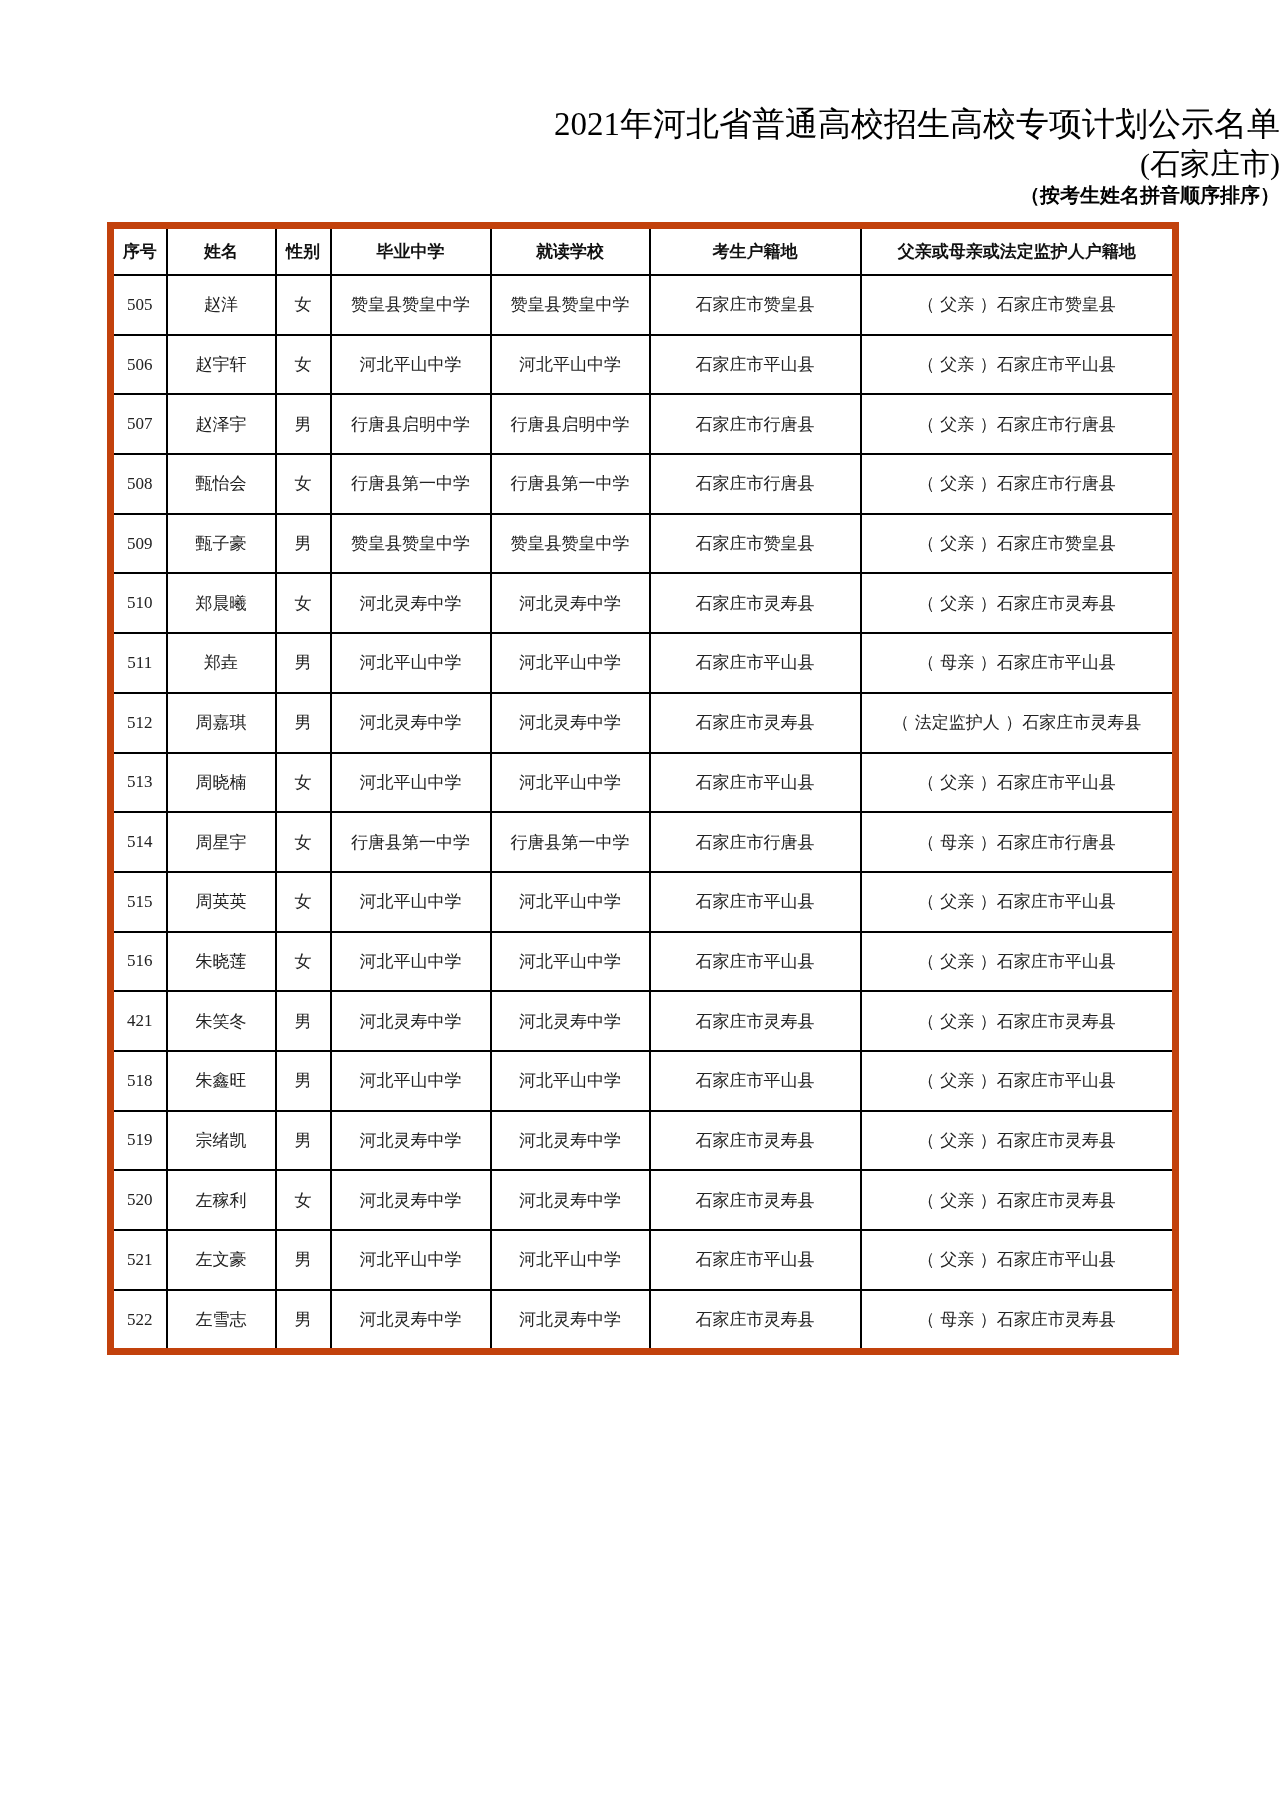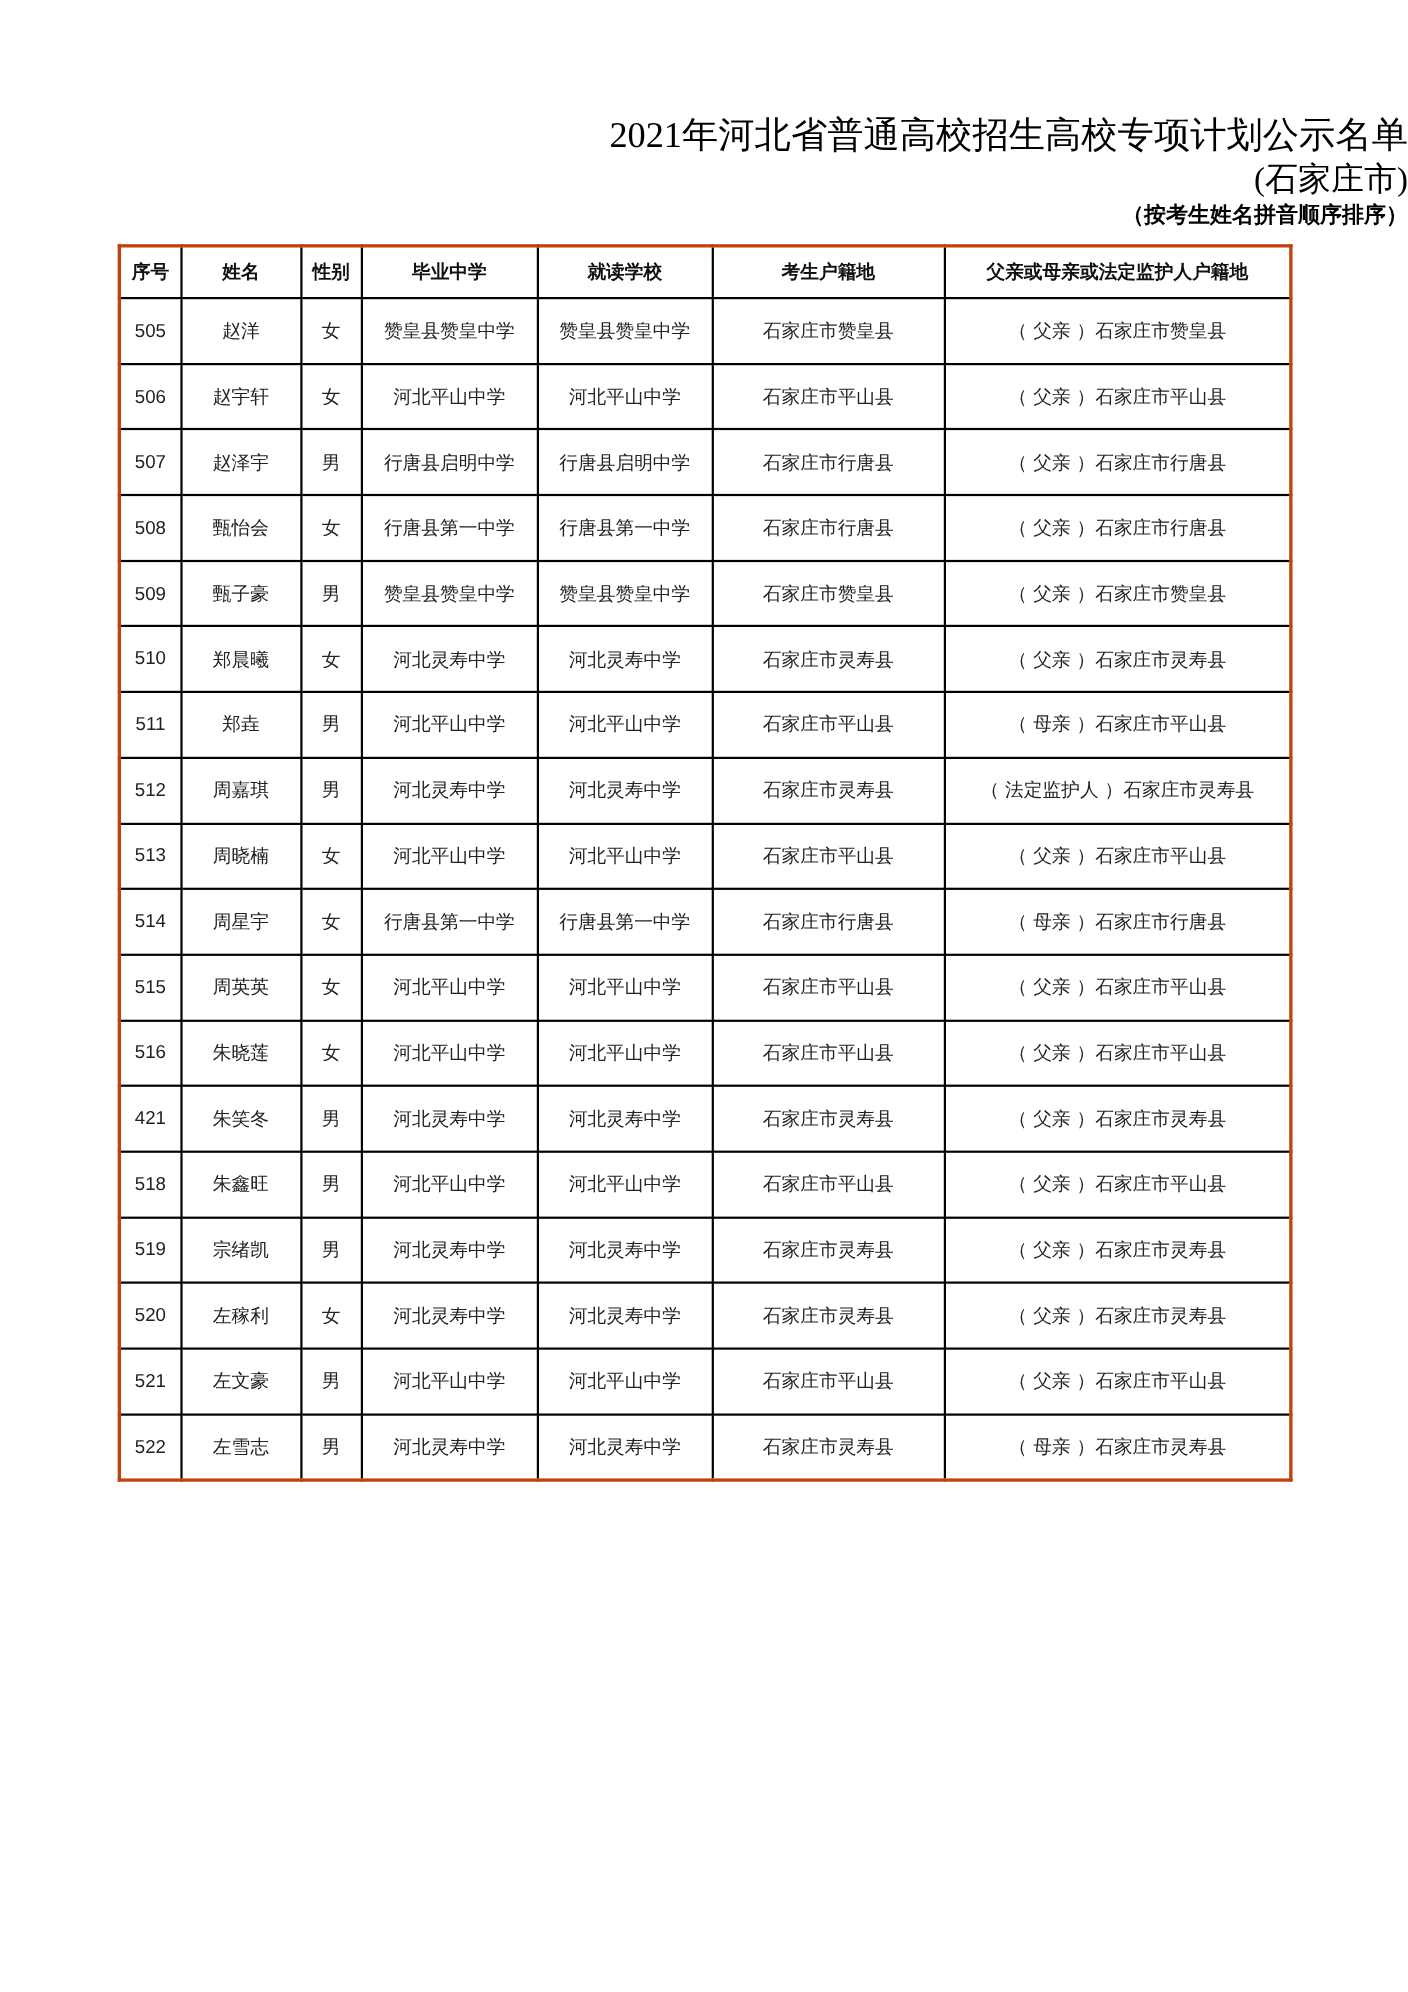--- a/index.html
+++ b/index.html
@@ -1,25 +1,25 @@
 <!DOCTYPE html>
 <html><head>
 <meta charset="utf-8">
 <style>
   html, body { margin: 0; padding: 0; background: #ffffff; }
   body { width: 1280px; height: 1811px; position: relative; overflow: hidden; font-family: "DejaVu Serif", "Liberation Serif", serif; color: #111; }
   .title { position: absolute; left: 0; width: 1280px; text-align: right; white-space: nowrap; }
   .t1 { top: 104px; font-size: 33px; line-height: 40px; font-family: "Liberation Serif", "DejaVu Serif", serif; letter-spacing: 0px; color: #000; }
   .t2 { top: 146px; font-size: 30px; line-height: 36px; font-family: "Liberation Serif", "DejaVu Serif", serif; color: #000; }
   .t3 { top: 182px; font-size: 20px; line-height: 26px; font-weight: bold; font-family: "DejaVu Sans", "Liberation Sans", sans-serif; color: #000; }
-  table.list { position: absolute; left: 107px; top: 222px; border-collapse: collapse; table-layout: fixed; width: 1065px; border: 3px solid #c2410c; }
+  table.list { position: absolute; left: 107px; top: 222px; border-collapse: collapse; table-layout: fixed; width: 1065px; border: 7px solid #c2410c; }
   table.list th, table.list td { border: 2px solid #000; text-align: center; vertical-align: middle; padding: 0; white-space: nowrap; overflow: hidden; }
   table.list th { height: 45px; font-weight: bold; font-size: 17px; font-family: "DejaVu Sans", "Liberation Sans", sans-serif; color: #111; }
   table.list td { height: 57.7px; font-size: 17px; font-family: "DejaVu Sans", "Liberation Sans", sans-serif; color: #222; font-weight: normal; }
-  table.list td.num { font-family: Liberation Sans, sans-serif; font-size: 17px; }
+  table.list td.num { font-family: Liberation Serif, serif; font-size: 17px; }
   .watermark { position: absolute; left: 1142px; top: 1815px; font-size: 21px; color: #6e6e6e; font-family: "DejaVu Sans", "Liberation Sans", sans-serif; letter-spacing: 0.5px; }
 </style>
 </head>
 <body>
 
 <div class="title t1">2021年河北省普通高校招生高校专项计划公示名单</div>
 <div class="title t2">(石家庄市)</div>
 <div class="title t3">（按考生姓名拼音顺序排序）</div>
 
 <table class="list">

